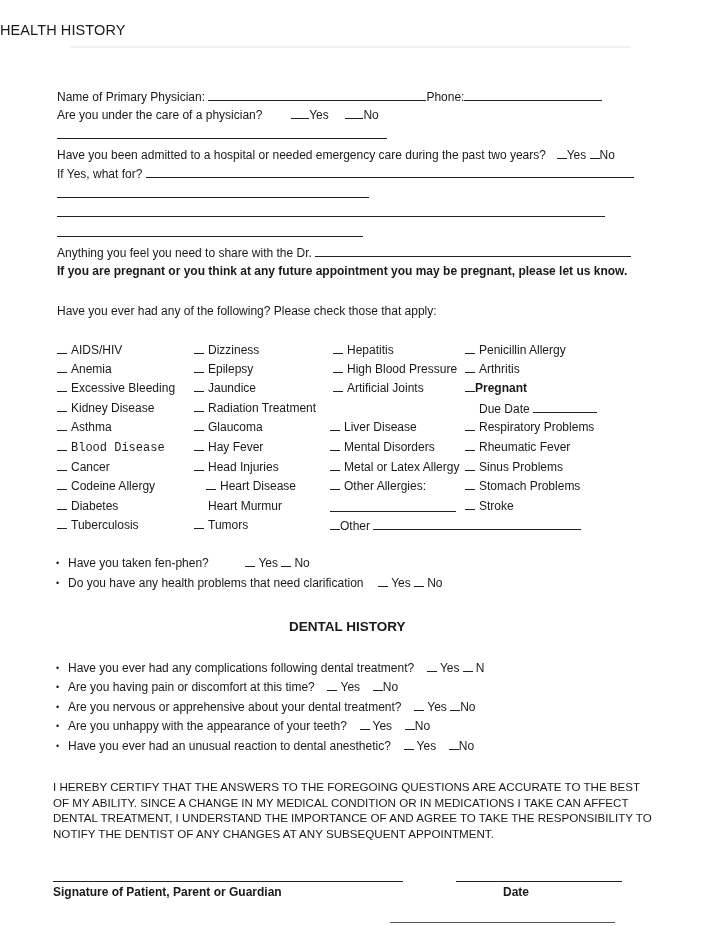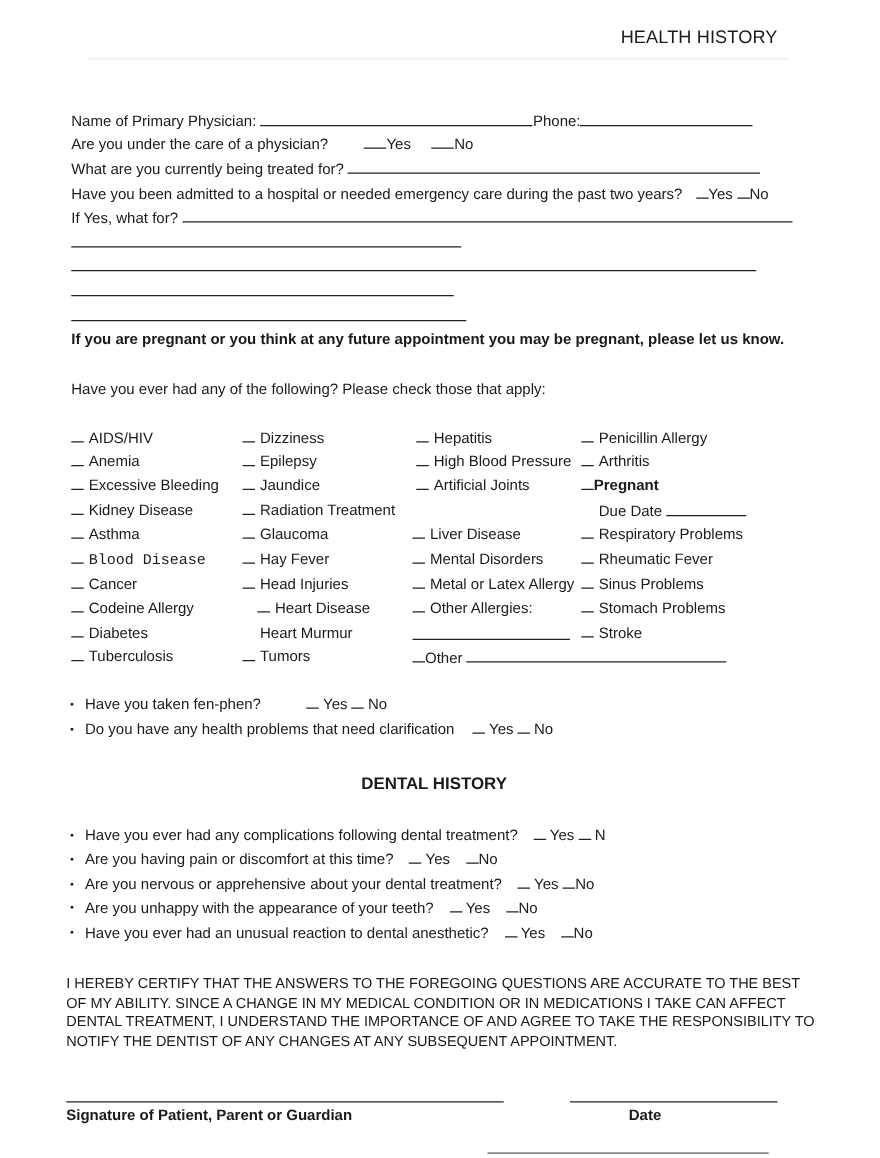--- a/index.html
+++ b/index.html
@@ -1,21 +1,21 @@
 <!DOCTYPE html>
 <html><head>
   <meta charset="utf-8">
   <style>
     html, body { margin: 0; padding: 0; }
     body {
       width: 704px; height: 926px; background: #ffffff; position: relative; overflow: hidden;
       font-family: "Liberation Sans", sans-serif; color: #1a1a1a; font-size: 12px;
     }
     .abs { position: absolute; white-space: nowrap; }
-    .title { left: 0; width: 622px; text-align: right; top: 22px; font-size: 14.5px; letter-spacing: 0.1px; }
+    .title { left: 0; width: 622px; text-align: left; top: 22px; font-size: 14.5px; letter-spacing: 0.1px; }
     .line { display: inline-block; border-bottom: 1px solid #222; height: 11px; vertical-align: baseline; }
     .bold { font-weight: bold; }
     .row { font-size: 12px; }
     .cond { font-size: 12px; }
     .cond .b { display: inline-block; width: 10px; border-bottom: 1px solid #222; height: 10px; margin-right: 4px; vertical-align: baseline; }
     .bullet { font-size: 12px; }
     .bullet .dot { display: inline-block; width: 12px; font-size: 9px; vertical-align: 1px; }
     .yn .b { display: inline-block; width: 10px; border-bottom: 1px solid #222; height: 10px; margin-right: 3px; vertical-align: baseline; }
     .section-title { font-weight: bold; font-size: 13.5px; }
     .certify { left: 53px; top: 779px; width: 600px; font-size: 11.6px; line-height: 15.5px; white-space: normal; }
@@ -36,21 +36,20 @@
 
 <div class="abs row yn" style="left:57px;top:108px;">
   <span>Are you under the care of a physician?</span>
   <span style="display:inline-block;width:22px;"></span>
   <span class="b" style="width:18px;margin-right:0;"></span><span>Yes</span>
   <span style="display:inline-block;width:10px;"></span>
   <span class="b" style="width:18px;margin-right:0;"></span><span>No</span>
 </div>
 
 <div class="abs row" style="left:57px;top:127px;">
-  <span>What are you currently being treated for?</span>
   <span class="line" style="width:330px;"></span>
 </div>
 
 <div class="abs row yn" style="left:57px;top:148px;">
   <span>Have you been admitted to a hospital or needed emergency care during the past two years?</span>
   <span style="display:inline-block;width:4px;"></span>
   <span class="b" style="margin-right:0;"></span><span>Yes</span>
   <span class="b" style="margin-right:0;"></span><span>No</span>
 </div>
 
@@ -62,20 +61,21 @@
 <div class="abs row" style="left:57px;top:186px;">
   <span class="line" style="width:312px;"></span>
 </div>
 <div class="rule" style="left:57px;top:216px;width:548px;"></div>
 
 <div class="abs row" style="left:57px;top:225px;">
   <span class="line" style="width:306px;"></span>
 </div>
 
 <div class="abs row" style="left:57px;top:245px;">
+  <span>Anything you feel you need to share with the Dr.</span>
   <span class="line" style="width:316px;"></span>
 </div>
 
 <div class="abs row bold" style="left:57px;top:264px;font-size:12px;">If you are pregnant or you think at any future appointment you may be pregnant, please let us know.</div>
 
 <div class="abs row" style="left:57px;top:304px;">Have you ever had any of the following?  Please check those that apply:</div>
 
 <div class="abs cond" style="left:57px;top:343px;"><span class="b"></span><span>AIDS/HIV</span></div>
 <div class="abs cond" style="left:57px;top:362px;"><span class="b"></span><span>Anemia</span></div>
 <div class="abs cond" style="left:57px;top:381px;"><span class="b"></span><span>Excessive Bleeding</span></div>

